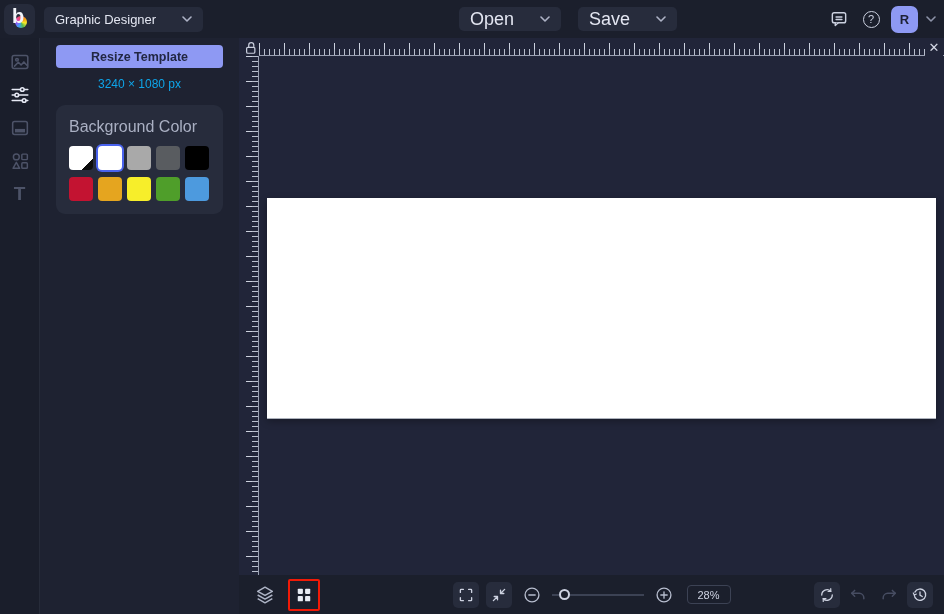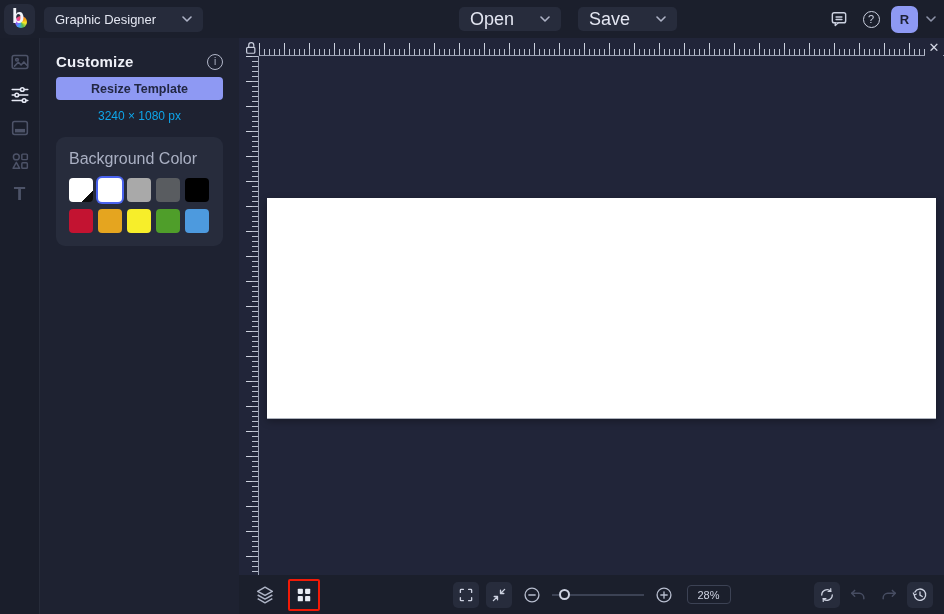--- a/index.html
+++ b/index.html
@@ -177,24 +177,20 @@
           <path d="M8 13.5l3.6 6.5H4.4z"></path>
             <rect x="14" y="14" width="6" height="6" rx="1"></rect>
         </svg>
       </div>
       <div class="rail-item">
         <span class="text-T">T</span>
       </div>
     </div>
 
     <div class="panel">
-      <div class="panel-header">
-        <span class="panel-title">Customize</span>
-        <span class="circle-glyph info-glyph">i</span>
-      </div>
       <button class="resize-btn" style="background: rgb(142, 153, 243);">Resize Template</button>
       <div class="size-text">3240 × 1080 px</div>
 
       <div class="bg-card">
         <div class="bg-label">Background Color</div>
         <div class="swatches">
             <div class="swatch transparent-swatch"></div>
             <div class="swatch selected" style="background: rgb(255, 255, 255);"></div>
             <div class="swatch" style="background: rgb(169, 169, 169);"></div>
             <div class="swatch" style="background: rgb(89, 92, 96);"></div>

